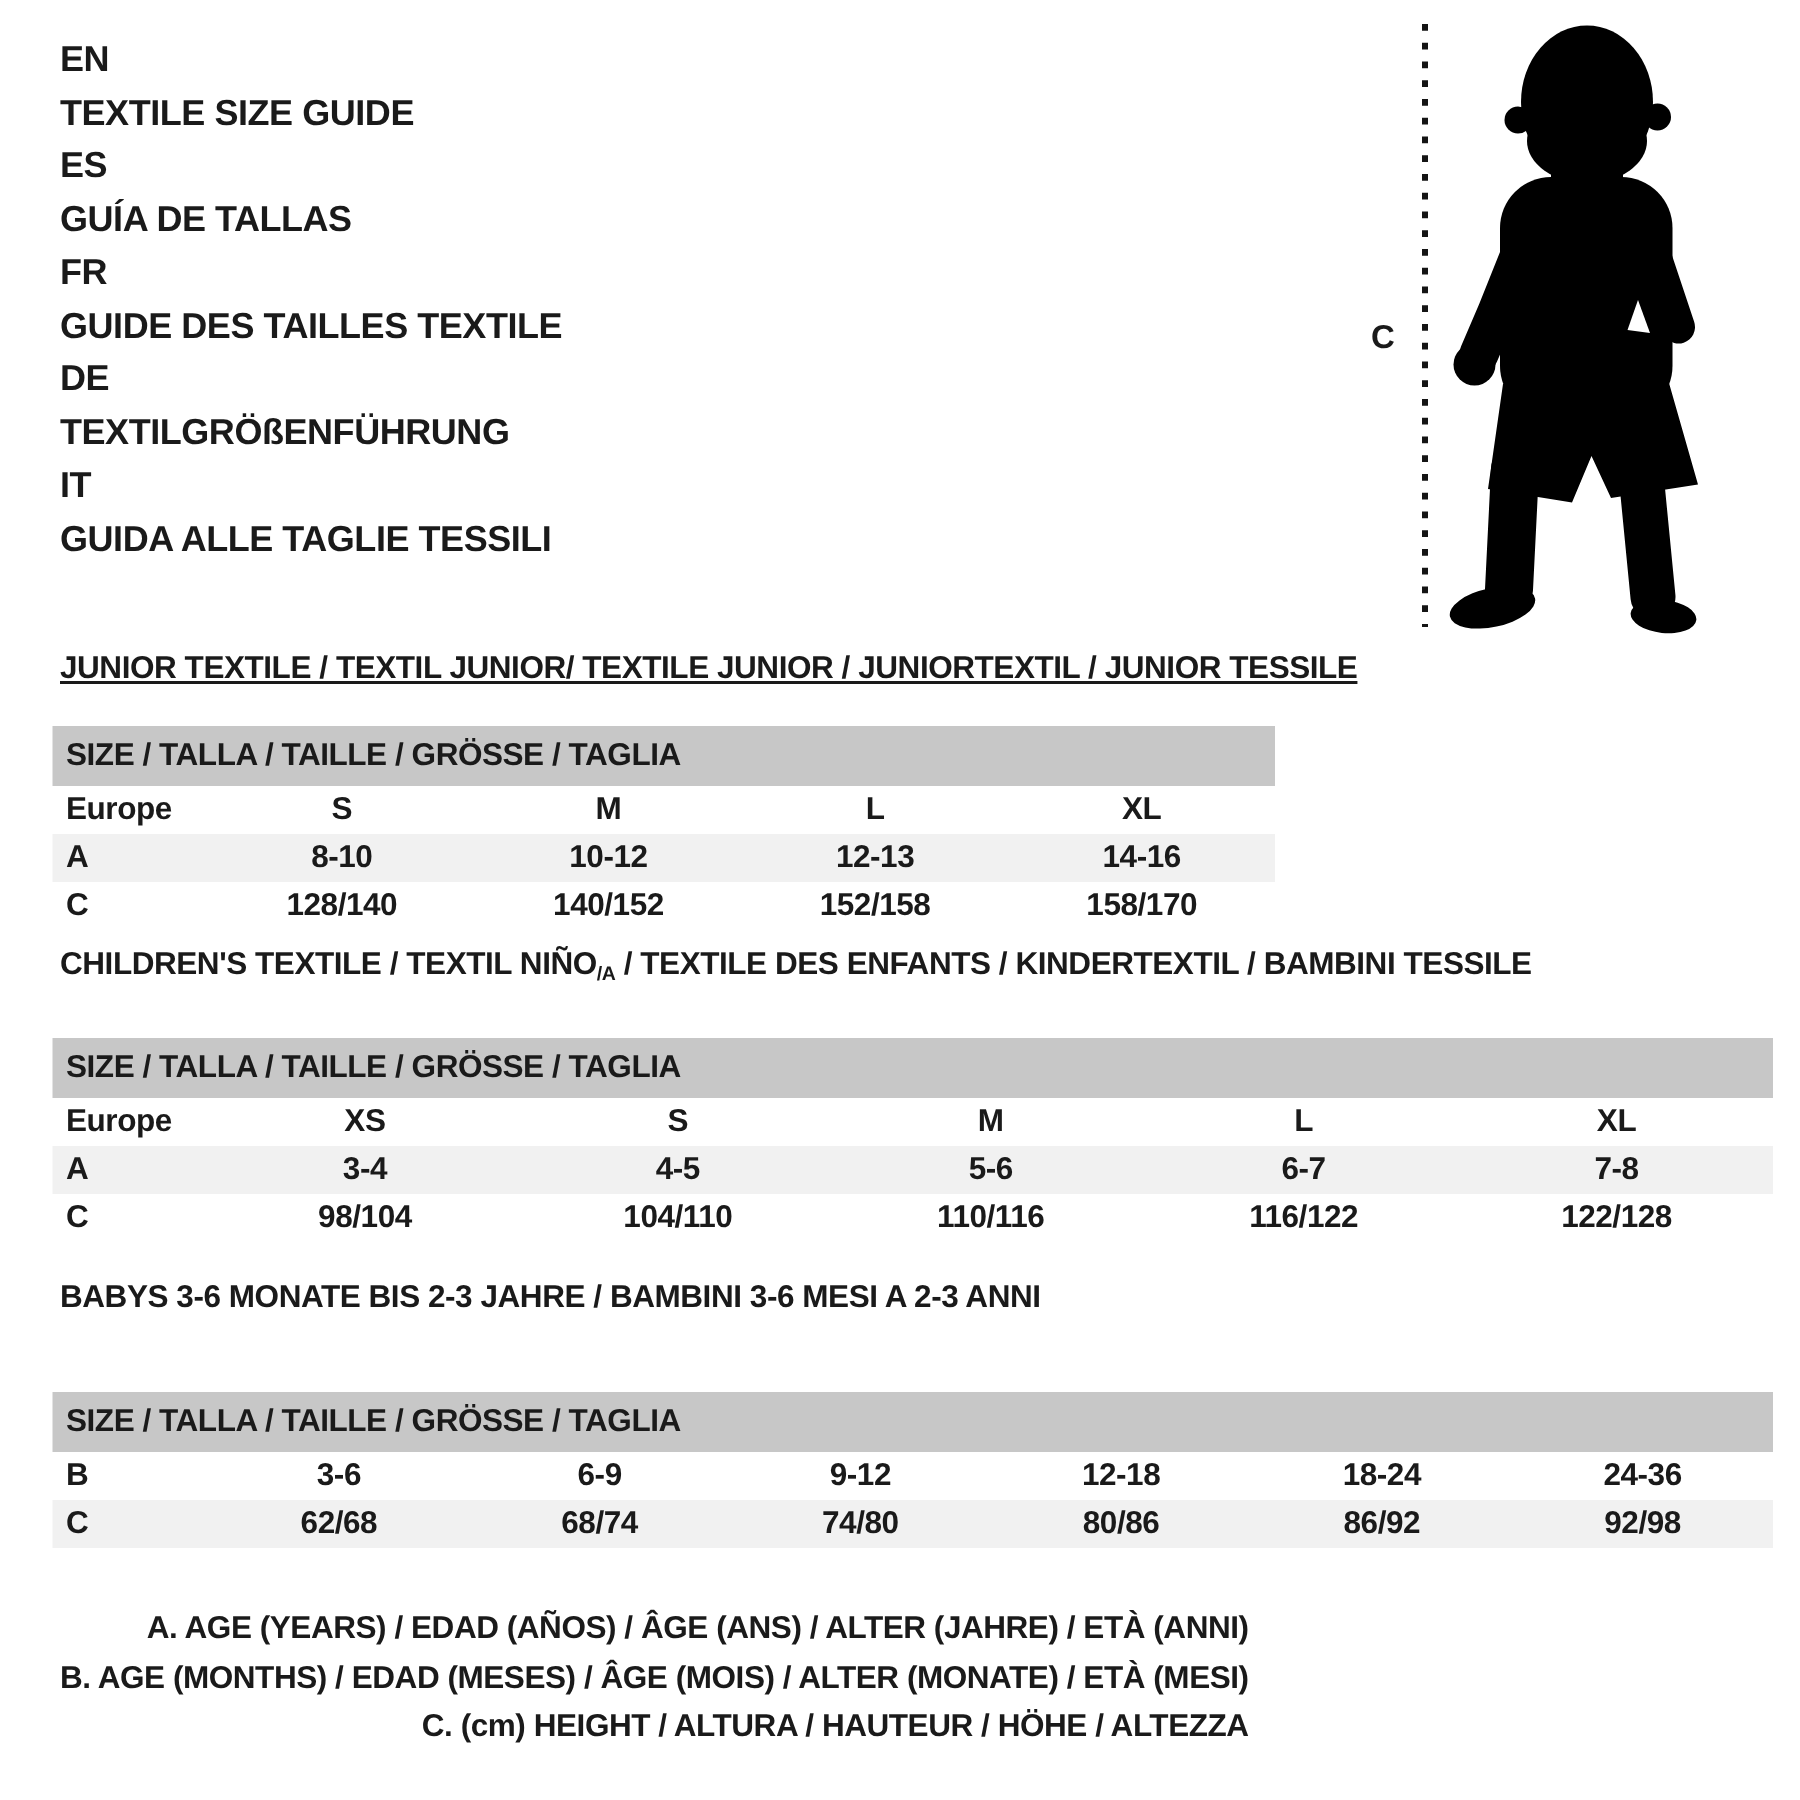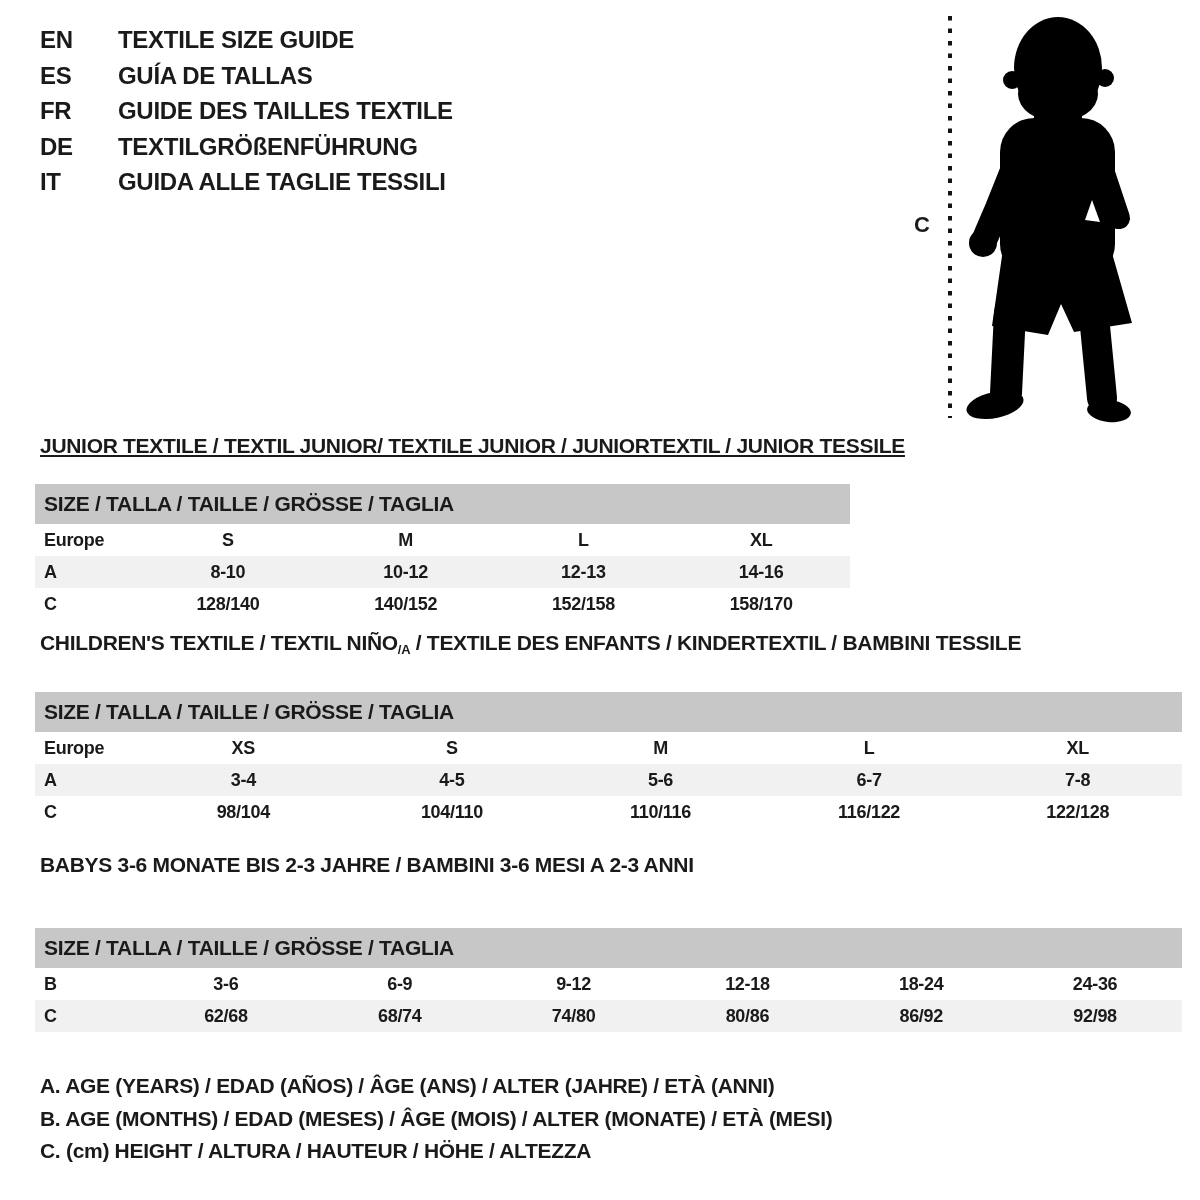--- a/index.html
+++ b/index.html
@@ -3,46 +3,46 @@
 <meta charset="utf-8">
 <style>
   html,body{margin:0;padding:0;background:#ffffff;}
   #stage{
     position:relative;width:1200px;height:1200px;background:#ffffff;
     font-family:"Liberation Sans",sans-serif;font-weight:700;color:#1a1a1a;
     letter-spacing:-0.3px;overflow:hidden;
   }
   
   .langs{position:absolute;left:40px;top:22px;font-size:24px;line-height:35.5px;}
-  .lang-row{display:flex;}
+  .lang-row{display:flex;flex-direction:column;}
   .lang-code{width:78px;}
   
   .fig-line{position:absolute;left:946px;top:16px;}
   .fig-label{position:absolute;left:914px;top:212px;font-size:22px;}
   .fig-sil{position:absolute;left:962px;top:8px;}
   
   .sec-title{position:absolute;left:40px;font-size:21px;white-space:nowrap;}
   #junior-title{top:434px;text-decoration:underline;}
   #children-title{top:631px;}
   #babies-title{top:849px;line-height:32px;}
   .sub{font-size:13px;position:relative;top:4px;}
   
   .size-table{position:absolute;left:35px;}
   #junior-table{top:484px;width:815px;}
   #children-table{top:692px;width:1147px;}
   #babies-table{top:928px;width:1147px;}
   .t-header{height:40px;background:#c7c7c7;display:flex;align-items:center;
             padding-left:9px;font-size:21px;box-sizing:border-box;}
-  .t-row{display:flex;height:32px;align-items:center;font-size:18px;}
+  .t-row{display:flex;height:32px;align-items:center;font-size:21px;}
   .t-row.shaded{background:#f1f1f1;}
   .t-label{width:104px;padding-left:9px;box-sizing:border-box;flex:0 0 auto;}
   .t-cell{flex:1;text-align:center;}
   
   .legend{position:absolute;left:40px;top:1070px;font-size:21px;line-height:32.5px;}
-  .legend-line{white-space:nowrap;}
+  .legend-line{white-space:nowrap;text-align:right;}
 </style>
 </head>
 <body>
 
 <div id="stage">
 
   <div class="langs">
     <div class="lang-row">
       <span class="lang-code">EN</span>
       <span class="lang-title">TEXTILE SIZE GUIDE</span>

